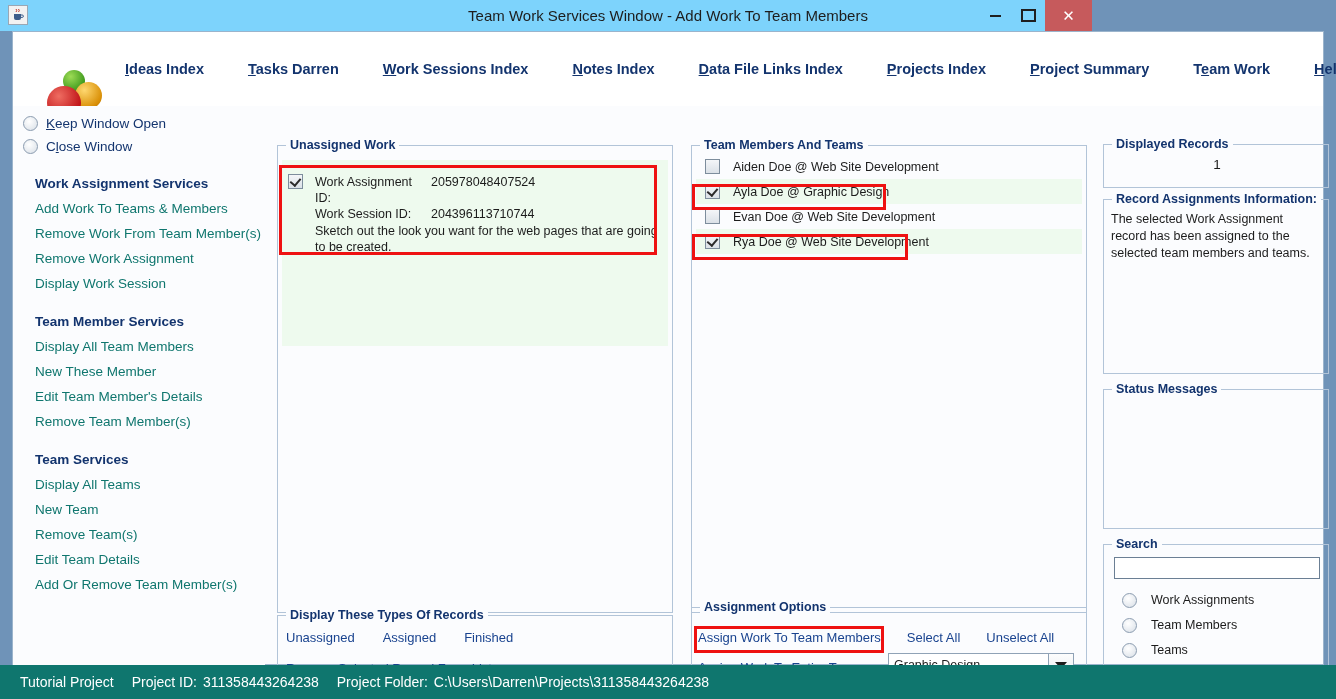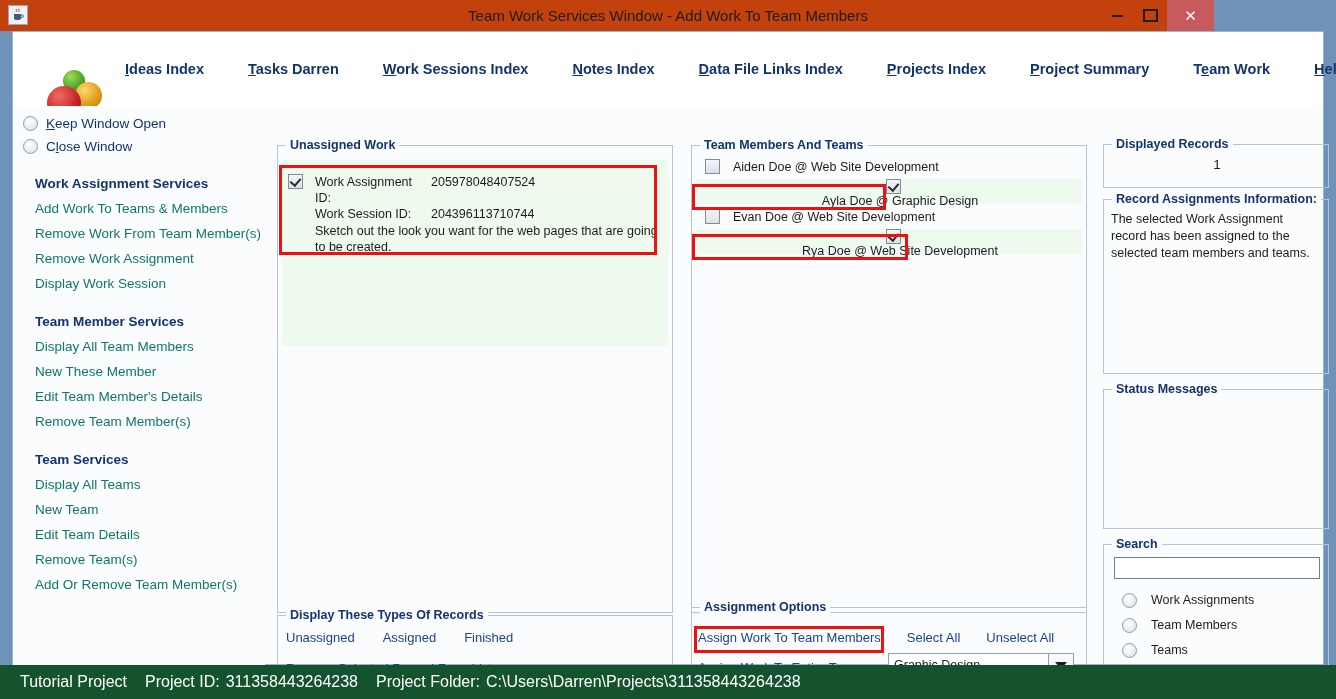--- a/index.html
+++ b/index.html
@@ -11,22 +11,22 @@
   }
   #root {
     position: relative;
     width: 1336px; height: 699px;
     background: #6f93b8;
   }
 
   
   .titlebar {
     position: absolute; left: 0; top: 0;
-    width: 1214px; height: 31px;
-    background: #c2410c;
+    width: 1092px; height: 31px;
+    background: #7dd3fc;
     display: flex; align-items: center;
   }
   .title-icon {
     position: absolute; left: 8px; top: 5px;
     width: 18px; height: 18px;
     background: #f2f2f2;
     border: 1px solid #9aa7b4;
     display: flex; align-items: center; justify-content: center;
     font-size: 11px; color: #2a2a2a;
   }
@@ -195,21 +195,21 @@
   .tm-list {
     position: absolute; left: 4px; top: 8px;
     width: 386px; height: 450px;
     overflow: hidden;
   }
   .tm-row {
     display: flex; align-items: center;
     height: 25px;
     padding-left: 9px;
   }
-  .tm-row.sel { background: #eefaee; flex-direction: column; }
+  .tm-row.sel { background: #eefaee; }
   .tm-label { margin-left: 13px; font-size: 12.5px; color: #1c1c1c; }
 
   
   #display-types-panel { left: 264px; top: 583px; width: 396px; height: 72px; }
   .dt-row1 {
     position: absolute; left: 8px; top: 14px;
     display: flex;
   }
   .dt-link {
     font-size: 13px; color: #19438f; margin-right: 28px; cursor: pointer;
@@ -296,24 +296,24 @@
   }
   #redbox-unassigned { left: 266px; top: 133px; width: 378px; height: 90px; }
   #redbox-ayla       { left: 679px; top: 152px; width: 194px; height: 26px; }
   #redbox-rya        { left: 679px; top: 202px; width: 216px; height: 26px; }
   #redbox-assign     { left: 681px; top: 594px; width: 190px; height: 27px; }
 
   
   .statusbar {
     position: absolute; left: 0; top: 665px;
     width: 1336px; height: 34px;
-    background: #14532d;
+    background: #0f766e;
     display: flex; align-items: center;
     color: #ffffff;
-    font-size: 16px;
+    font-size: 14px;
   }
   .sb-seg { margin-left: 18px; white-space: nowrap; }
   .sb-seg.first { margin-left: 20px; }
 </style>
 </head>
 <body>
 
 <div id="root">
 
   <div class="titlebar">
@@ -375,22 +375,22 @@
           <div class="side-link">Remove Work Assignment</div>
           <div class="side-link">Display Work Session</div>
           <div class="side-group-title">Team Member Services</div>
           <div class="side-link">Display All Team Members</div>
           <div class="side-link">New These Member</div>
           <div class="side-link">Edit Team Member's Details</div>
           <div class="side-link">Remove Team Member(s)</div>
           <div class="side-group-title">Team Services</div>
           <div class="side-link">Display All Teams</div>
           <div class="side-link">New Team</div>
+          <div class="side-link">Remove Team(s)</div>
           <div class="side-link">Edit Team Details</div>
-          <div class="side-link">Remove Team(s)</div>
           <div class="side-link">Add Or Remove Team Member(s)</div>
         </div>
     </div>
 
     <div class="gbox" id="unassigned-panel">
       <div class="gtitle">Unassigned Work</div>
       <div class="ua-list">
         <div class="ua-record">
           <div class="cbox checked"></div>
           <div class="ua-text">

